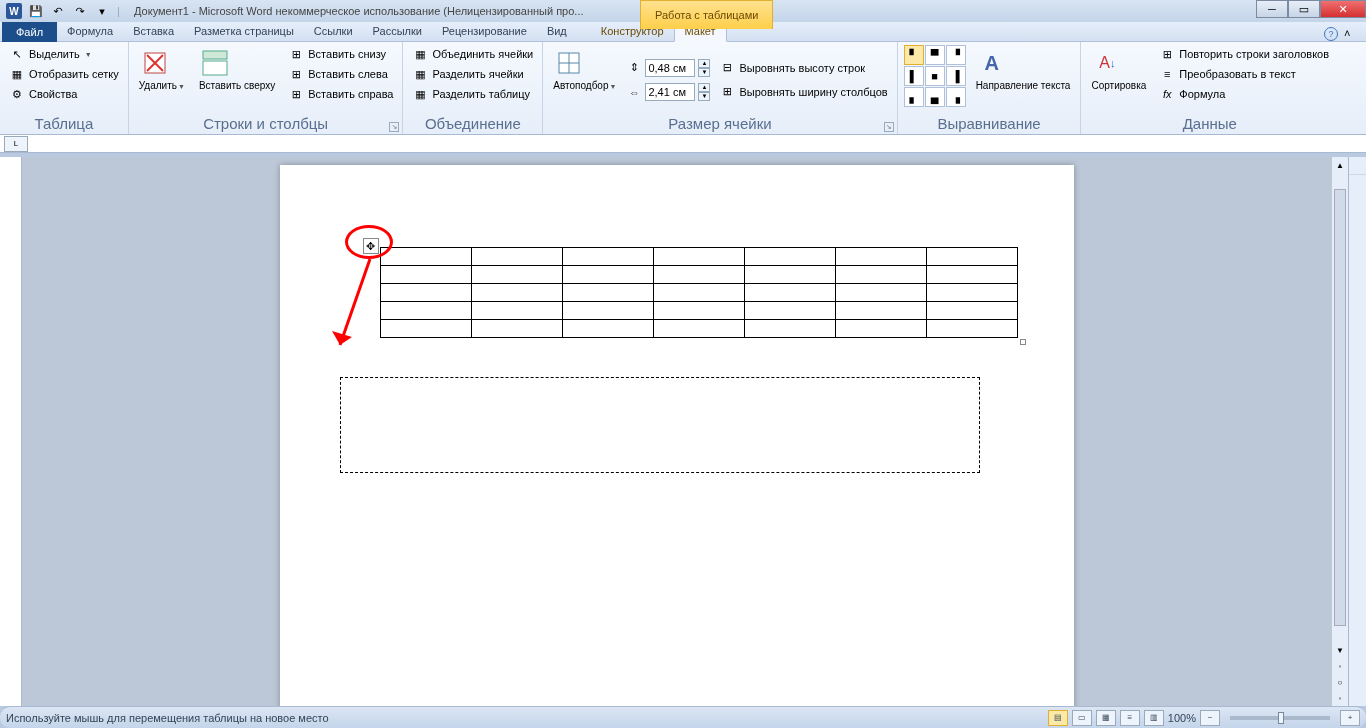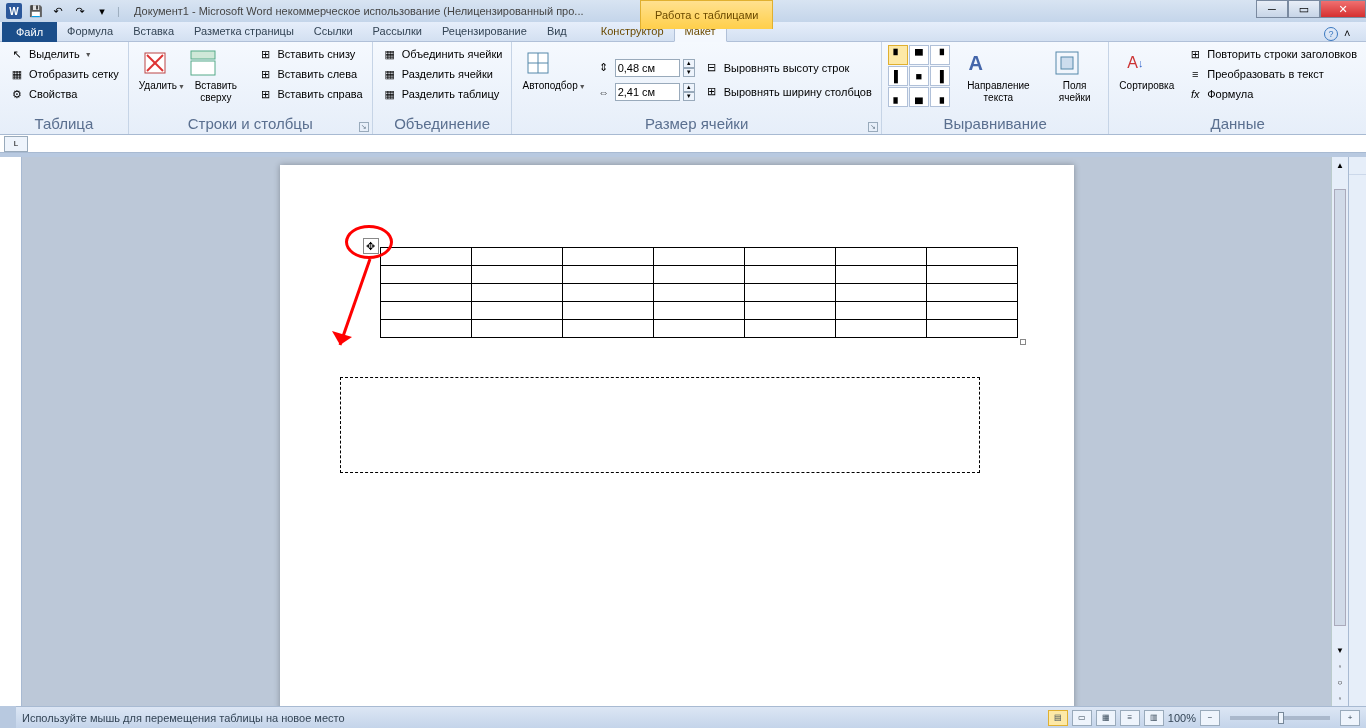--- a/index.html
+++ b/index.html
@@ -30,21 +30,21 @@
 .group { border-right:1px solid #c6d4e6; padding:3px 6px 2px 6px; display:flex; flex-direction:column; position:relative; }
 .group-body { flex:1; display:flex; gap:6px; }
 .group-label { text-align:center; color:#5a6f8f; font-size:15px; padding-top:1px; }
 .col { display:flex; flex-direction:column; gap:2px; }
 .cmd { display:flex; align-items:center; gap:4px; padding:1px 3px; cursor:pointer; white-space:nowrap; }
 .big { flex-direction:column; align-items:center; gap:2px; padding:2px 4px; cursor:pointer; text-align:center; min-width:40px; }
 .big .lbl { font-size:10px; line-height:1.1; }
 .icn { width:16px; height:16px; display:inline-flex; align-items:center; justify-content:center; }
 .bigicn { width:32px; height:32px; display:flex; align-items:center; justify-content:center; }
 .spin-row { display:flex; align-items:center; gap:3px; }
-.spin-row input { width:65px; height:18px; font-size:11px; padding:0 2px; border:1px solid #9ab; }
+.spin-row input { width:50px; height:18px; font-size:11px; padding:0 2px; border:1px solid #9ab; }
 .spin-btns { display:flex; flex-direction:column; }
 .spin-btns div { width:12px; height:9px; border:1px solid #9ab; background:#eef4fc; font-size:6px; display:flex; align-items:center; justify-content:center; cursor:pointer; }
 .align-grid { display:grid; grid-template-columns:repeat(3,20px); grid-template-rows:repeat(3,20px); gap:1px; }
 .align-grid div { border:1px solid #b0c0d8; background:#fff; cursor:pointer; display:flex; align-items:center; justify-content:center; }
 .align-grid div.sel { background:#fde9a7; border-color:#e0b030; }
 .dlgl { position:absolute; bottom:2px; right:3px; width:10px; height:10px; border:1px solid #9ab; cursor:pointer; font-size:7px; display:flex; align-items:center; justify-content:center; color:#678; }
 .drop { font-size:7px; color:#555; margin-left:1px; }
 
 
 .ruler-h { height:18px; background:#fff; border-bottom:1px solid #a8bad2; display:flex; align-items:center; position:relative; }
@@ -69,21 +69,21 @@
 
 .right-strip { width:18px; background:#e6eef9; border-left:1px solid #a8bad2; display:flex; flex-direction:column; }
 .right-strip .rs-btn { height:18px; border-bottom:1px solid #ccd8ea; cursor:pointer; }
 
 
 .vscroll { width:17px; background:#e6eef9; border-left:1px solid #bcc; display:flex; flex-direction:column; }
 .vscroll .sb { flex:1; background:#d0dae8; margin:16px 2px; border:1px solid #aab; }
 .vscroll .ar { height:16px; display:flex; align-items:center; justify-content:center; font-size:8px; cursor:pointer; }
 
 
-.status { position:absolute; left:16px; right:0; bottom:0; height:22px; background:linear-gradient(#dce6f4,#c4d4ea); border-top:1px solid #a8bad2; display:flex; align-items:center; padding:0 6px; color:#345; }
+.status { position:absolute; left:0; right:0; bottom:0; height:22px; background:linear-gradient(#dce6f4,#c4d4ea); border-top:1px solid #a8bad2; display:flex; align-items:center; padding:0 6px; color:#345;border-radius:10px; }
 .status .right { margin-left:auto; display:flex; align-items:center; gap:4px; }
 .vbtn { width:20px; height:16px; border:1px solid #9ab; background:#eef4fc; cursor:pointer; display:flex; align-items:center; justify-content:center; font-size:8px; }
 .vbtn.sel { background:#fde9a7; border-color:#e0b030; }
 .zoom-slider { width:100px; height:4px; background:#aab8cc; position:relative; margin:0 6px; }
 .zoom-slider .thumb { position:absolute; left:48px; top:-4px; width:6px; height:12px; background:#eef4fc; border:1px solid #789; }
 
 svg { display:block; }
 </style>
 </head>
 <body>
@@ -262,29 +262,20 @@
           <div>■</div>
           <div>▐</div>
         <div>▖</div>
           <div>▄</div>
           <div>▗</div>
       </div>
       <div class="big">
         <div class="bigicn" style="color:#46a;font-size:20px;font-weight:bold">A</div>
         <span class="lbl">Направление текста</span>
       </div>
-      <div class="big">
-        <div class="bigicn">
-            <svg width="28" height="28">
-              <rect x="3" y="3" width="22" height="22" fill="none" stroke="#58a"></rect>
-              <rect x="8" y="8" width="12" height="12" fill="#cde" stroke="#58a"></rect>
-            </svg>
-          </div>
-        <span class="lbl">Поля ячейки</span>
-      </div>
     </div>
     <div class="group-label">Выравнивание</div>
   </div>
 
   <div class="group" style="border-right:none">
     <div class="group-body">
       <div class="big">
         <div class="bigicn" style="color:#c33;font-size:16px">A<span style="color:#36c">↓</span></div>
         <span class="lbl">Сортировка</span>
       </div>

